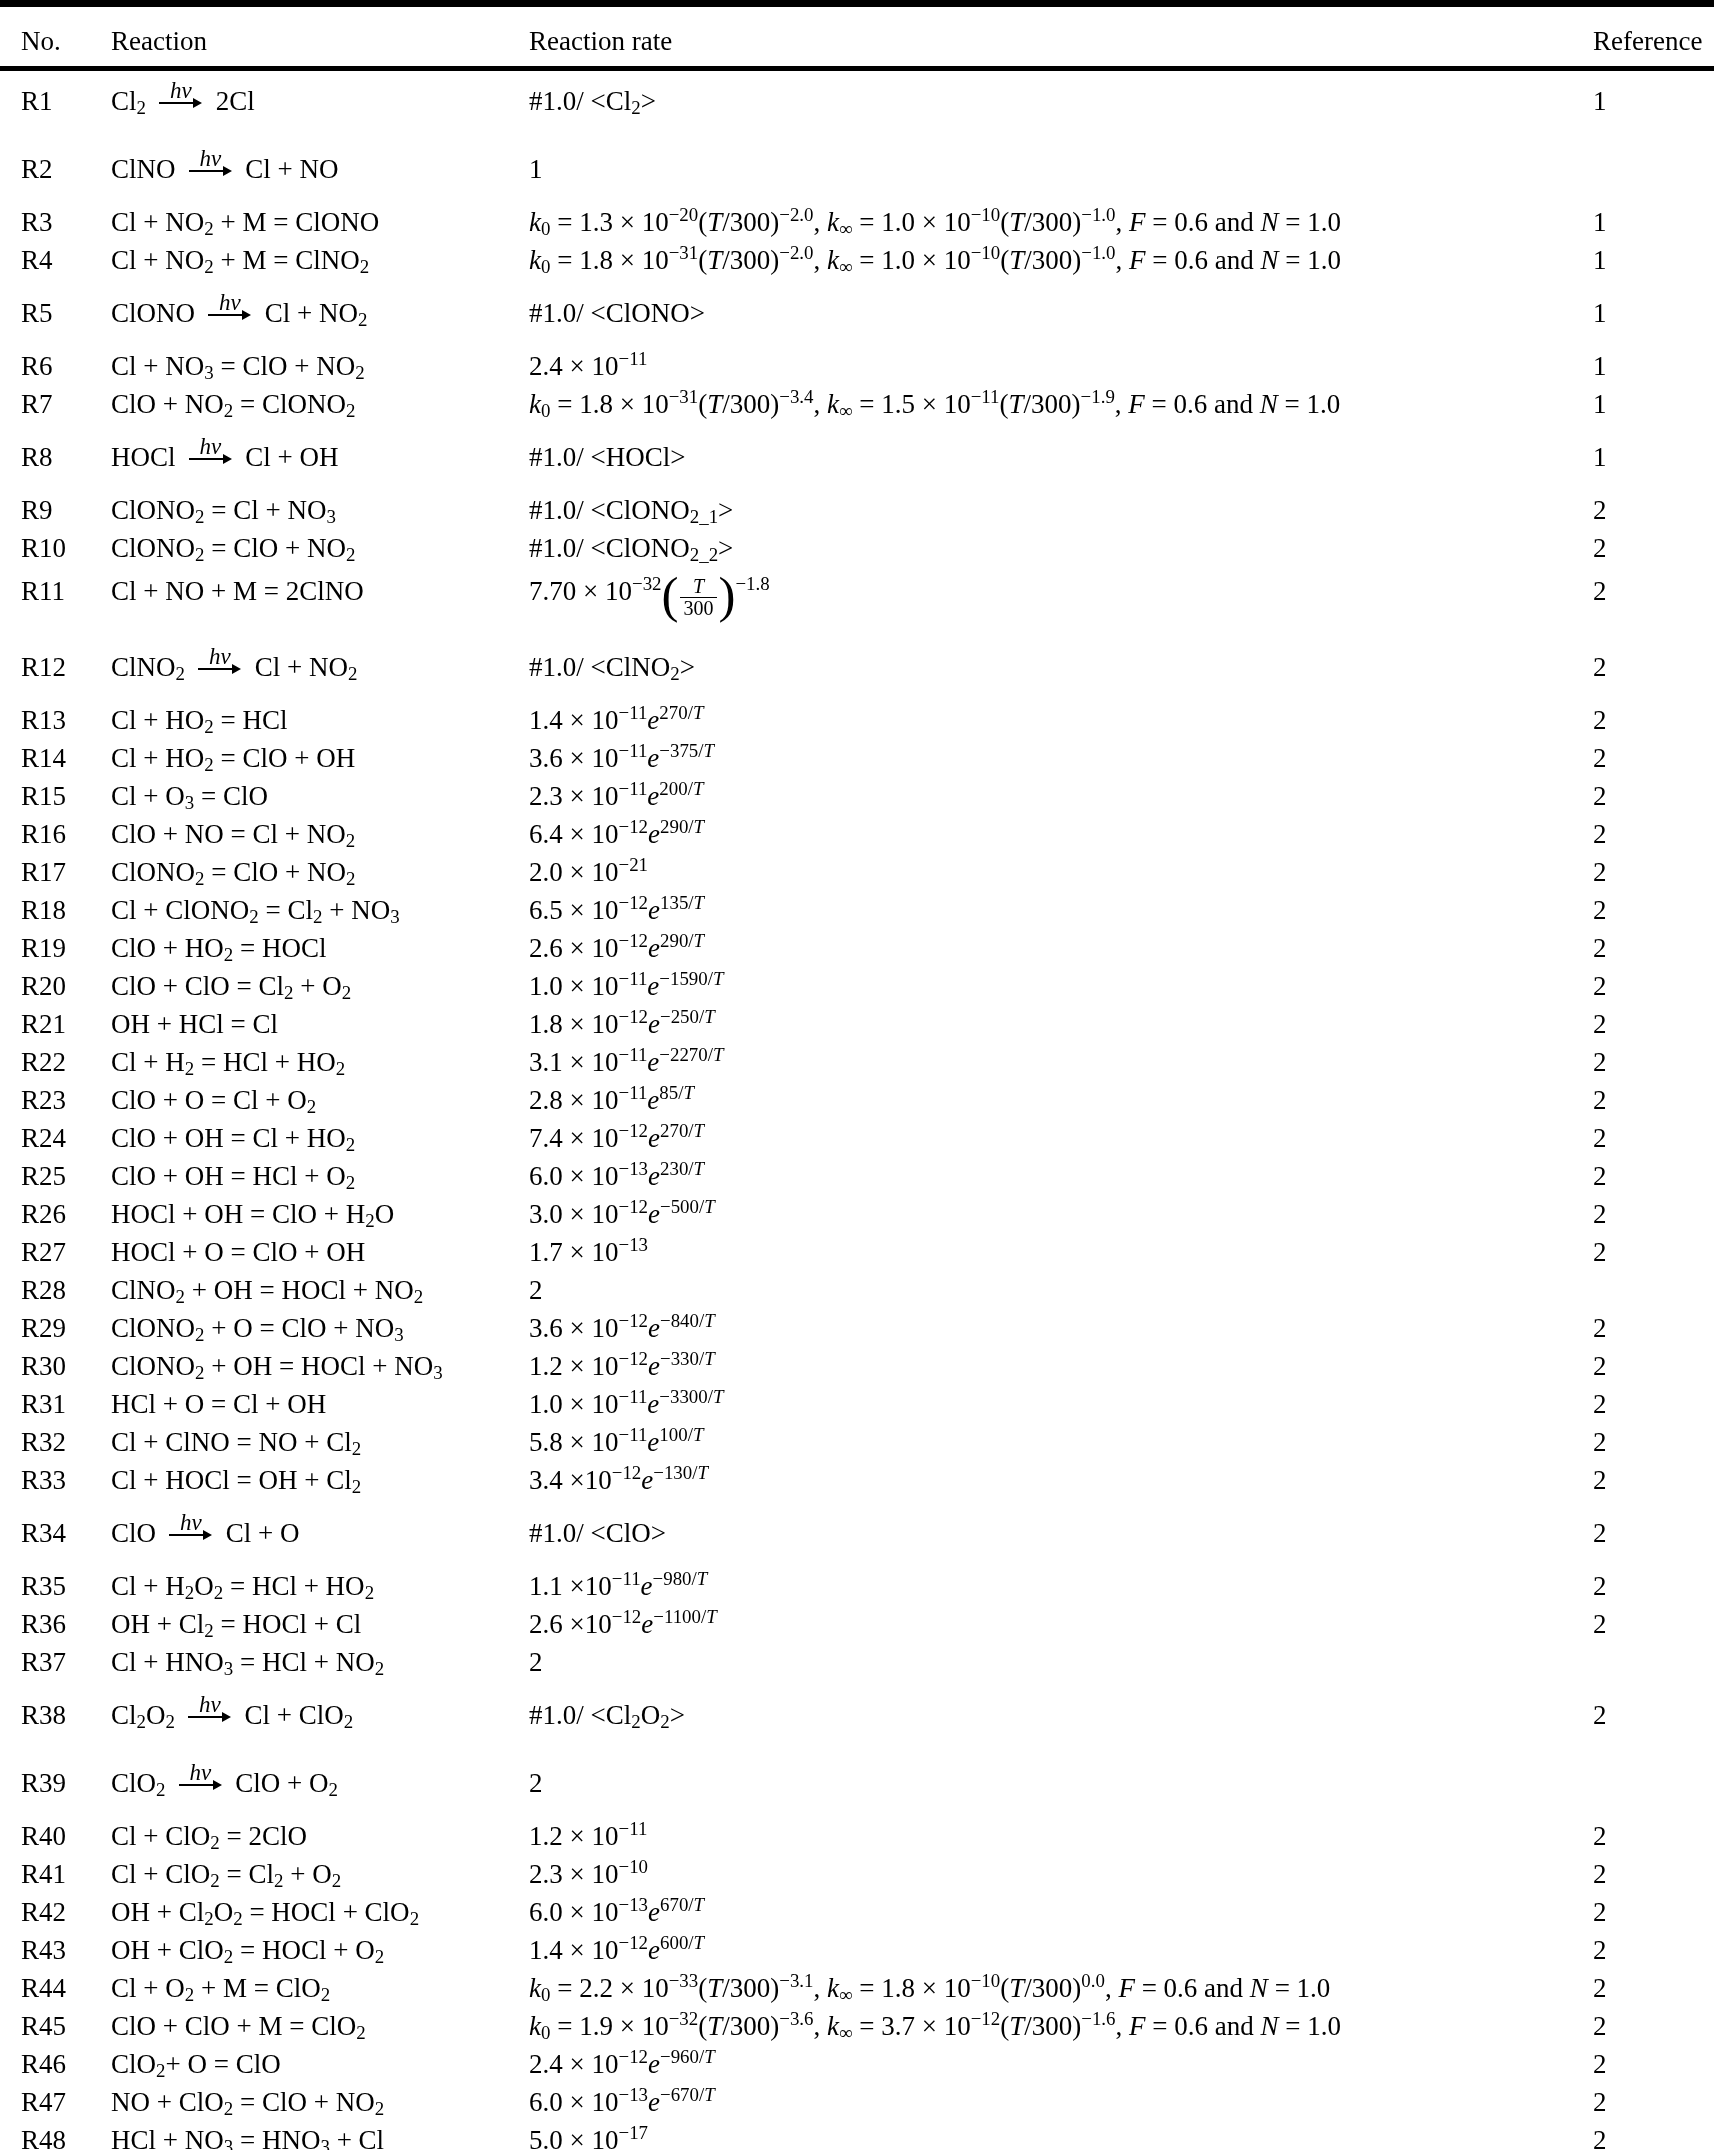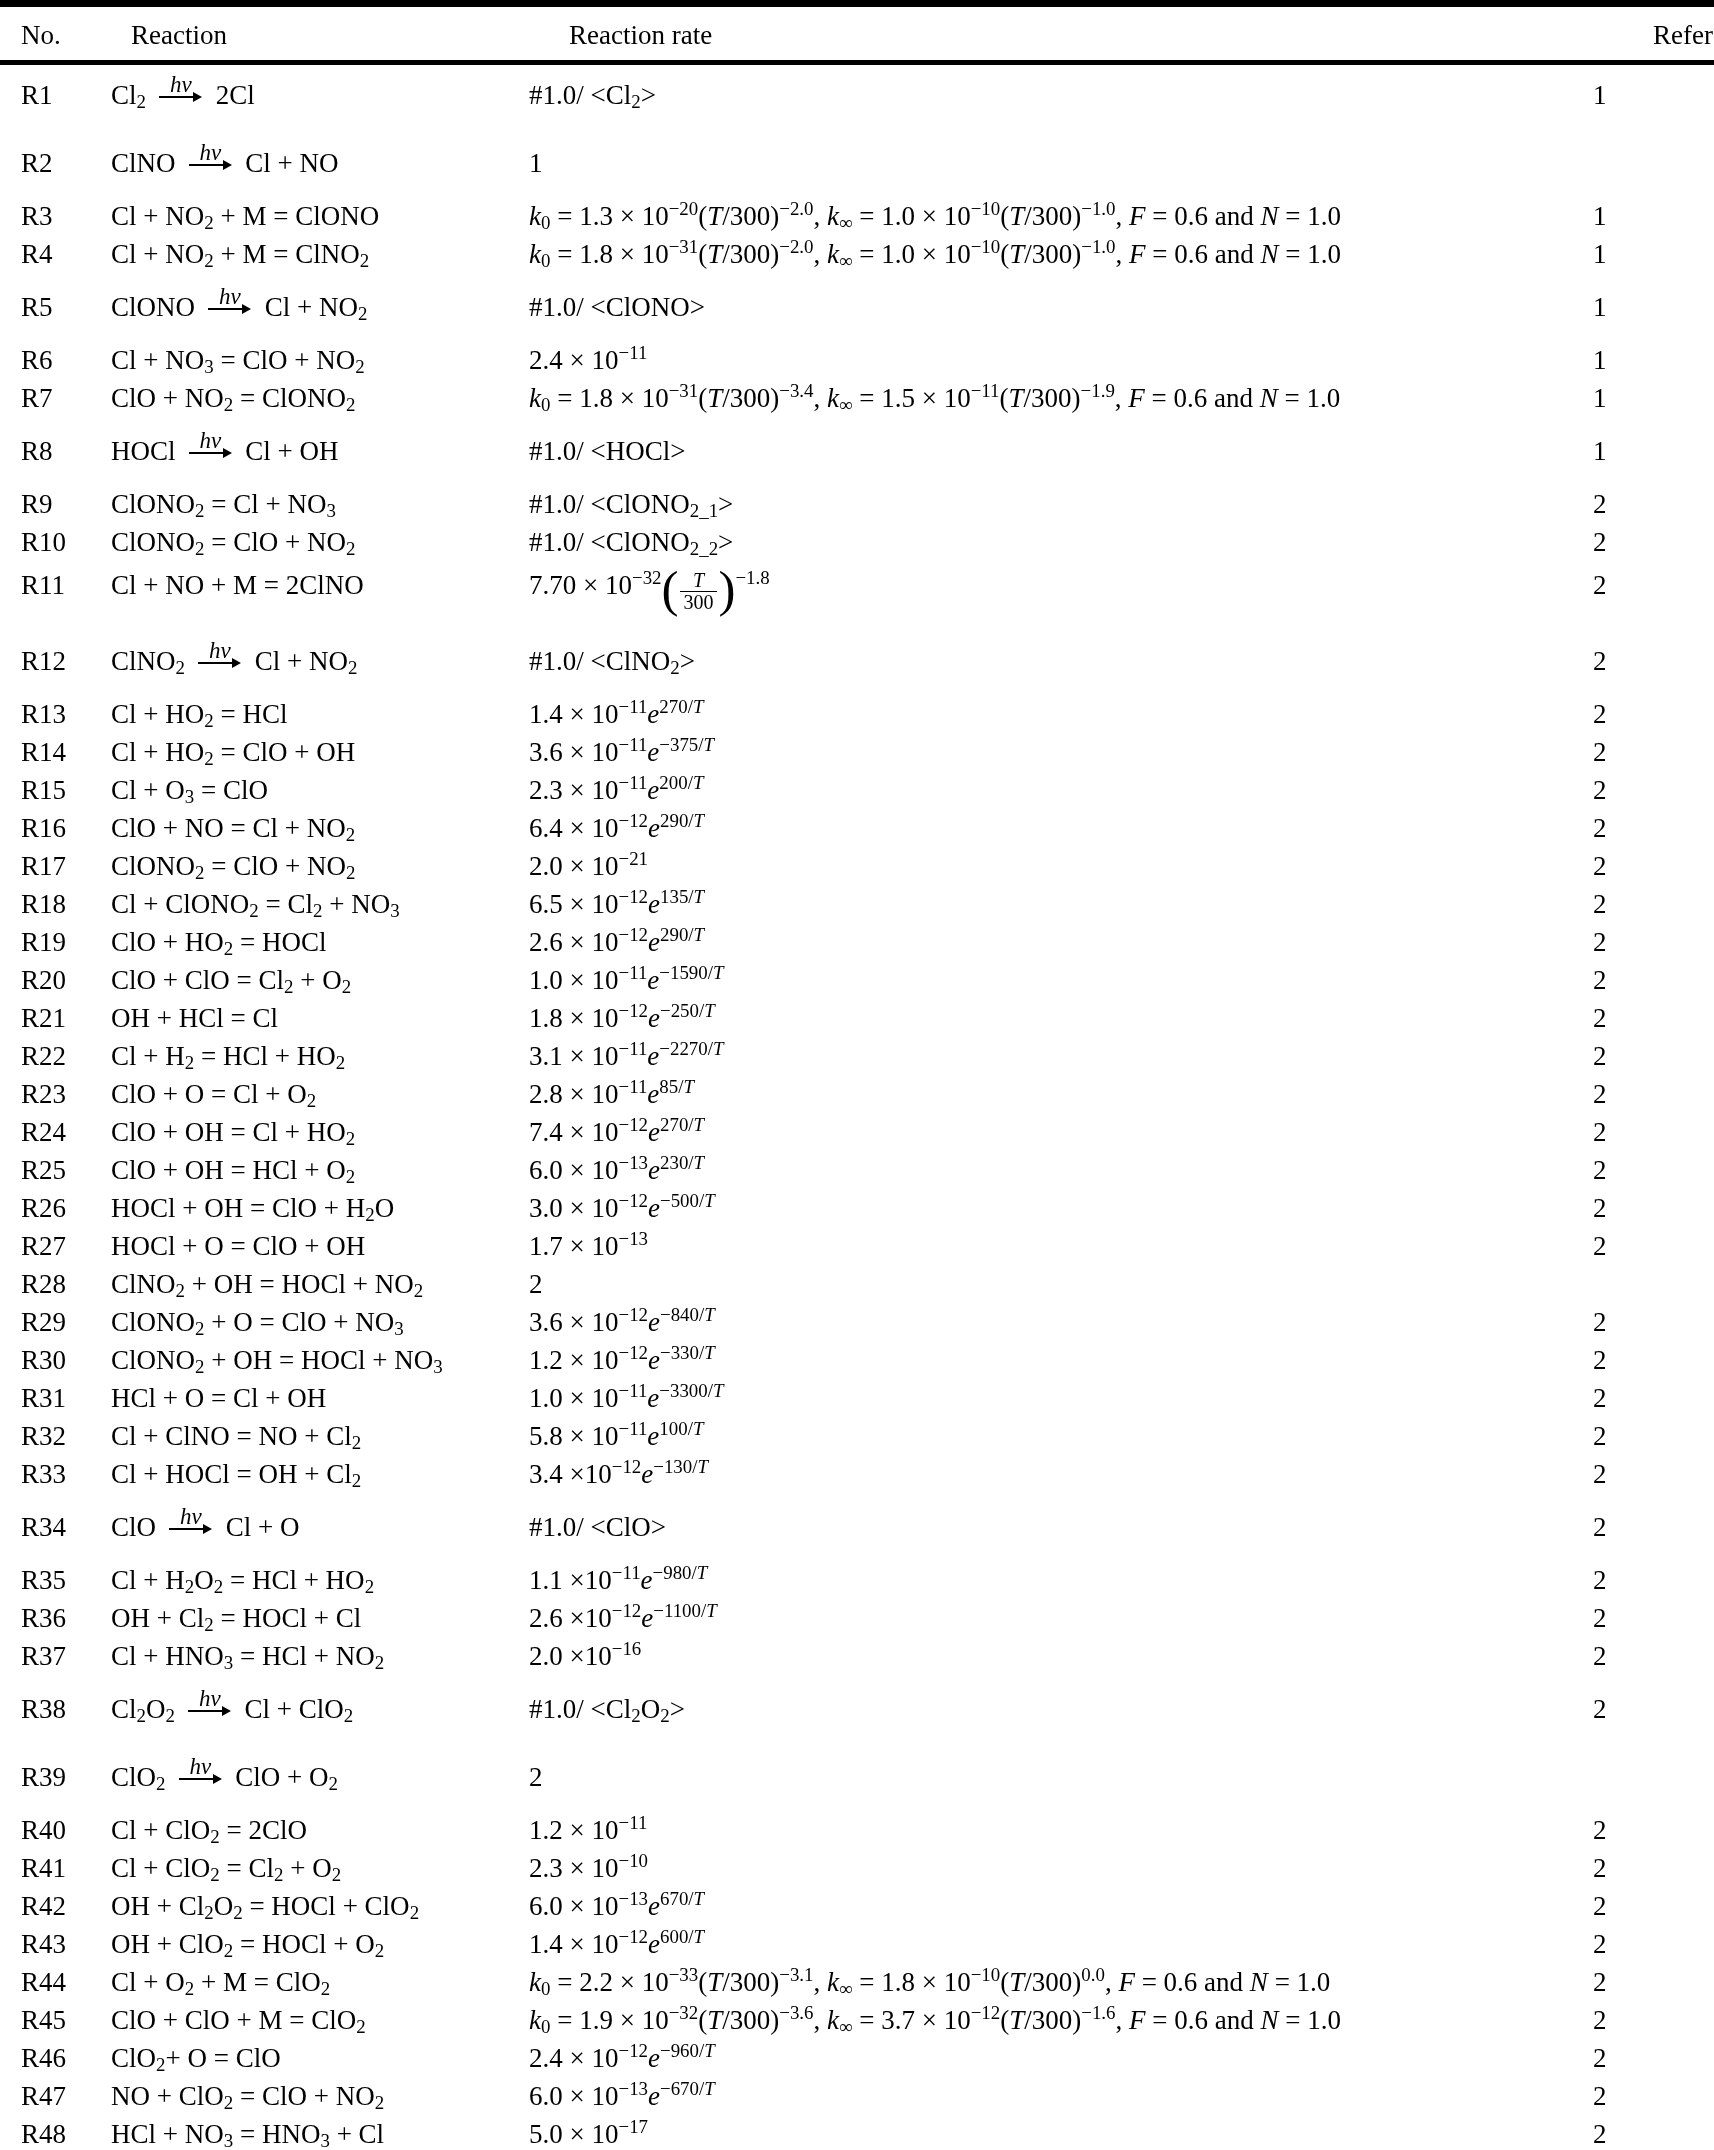--- a/index.html
+++ b/index.html
@@ -2,21 +2,21 @@
 <html style="font-size:13.3px"><head>
 <meta charset="utf-8">
 <style>
   html,body{margin:0;padding:0;background:#ffffff;color:#000000;}
   body{width:1714px;font-family:"Liberation Serif","DejaVu Serif",serif;font-size:27px;line-height:1.15;}
   .page{width:1714px;box-sizing:border-box;padding-left:21px;}
   .rule{margin-left:-21px;width:1714px;background:#000;}
   .rule.top{height:6.6px;}
   .rule.mid{height:5px;}
   .row{display:grid;grid-template-columns:90px 418px 1064px 1fr;align-items:baseline;min-height:38px;}
-  .row.header{min-height:48px;align-items:center;padding-top:5px;gap:20px;}
+  .row.header{min-height:48px;align-items:center;padding-top:11px;}
   .row.hvrow{min-height:53px;padding-top:15px;}
   .row.fracrow{min-height:61px;padding-top:5px;}
   .c{white-space:nowrap;}
   i{font-style:italic;}
   .sb{font-size:0.7em;vertical-align:-0.22em;line-height:0;}
   .sp{font-size:0.7em;vertical-align:0.52em;line-height:0;}
   
   .hvarrow{display:inline-block;position:relative;margin:0 6.6px;}
   .hvarrow .b{display:inline-block;position:relative;width:43px;height:14px;}
   .hvarrow .b::before{content:"";position:absolute;left:0;right:2.5px;bottom:5.8px;border-top:2.2px solid #000;}
@@ -253,21 +253,20 @@
       </div>
       <div class="row">
         <div class="c">R36</div>
         <div class="c">OH + Cl<span class="sb">2</span> = HOCl + Cl</div>
         <div class="c">2.6 ×10<span class="sp">−12</span><i>e</i><span class="sp">−1100/<i>T</i></span></div>
         <div class="c">2</div>
       </div>
       <div class="row">
         <div class="c">R37</div>
         <div class="c">Cl + HNO<span class="sb">3</span> = HCl + NO<span class="sb">2</span></div>
-        <div class="c">2.0 ×10<span class="sp">−16</span></div>
         <div class="c">2</div>
       </div>
       <div class="row hvrow">
         <div class="c">R38</div>
         <div class="c">Cl<span class="sb">2</span>O<span class="sb">2</span> <span class="hvarrow"><span class="t">hν</span><span class="b"></span></span> Cl + ClO<span class="sb">2</span></div>
         <div class="c">#1.0/ &lt;Cl<span class="sb">2</span>O<span class="sb">2</span>&gt;</div>
         <div class="c">2</div>
       </div>
       <div class="row hvrow">
         <div class="c">R39</div>

